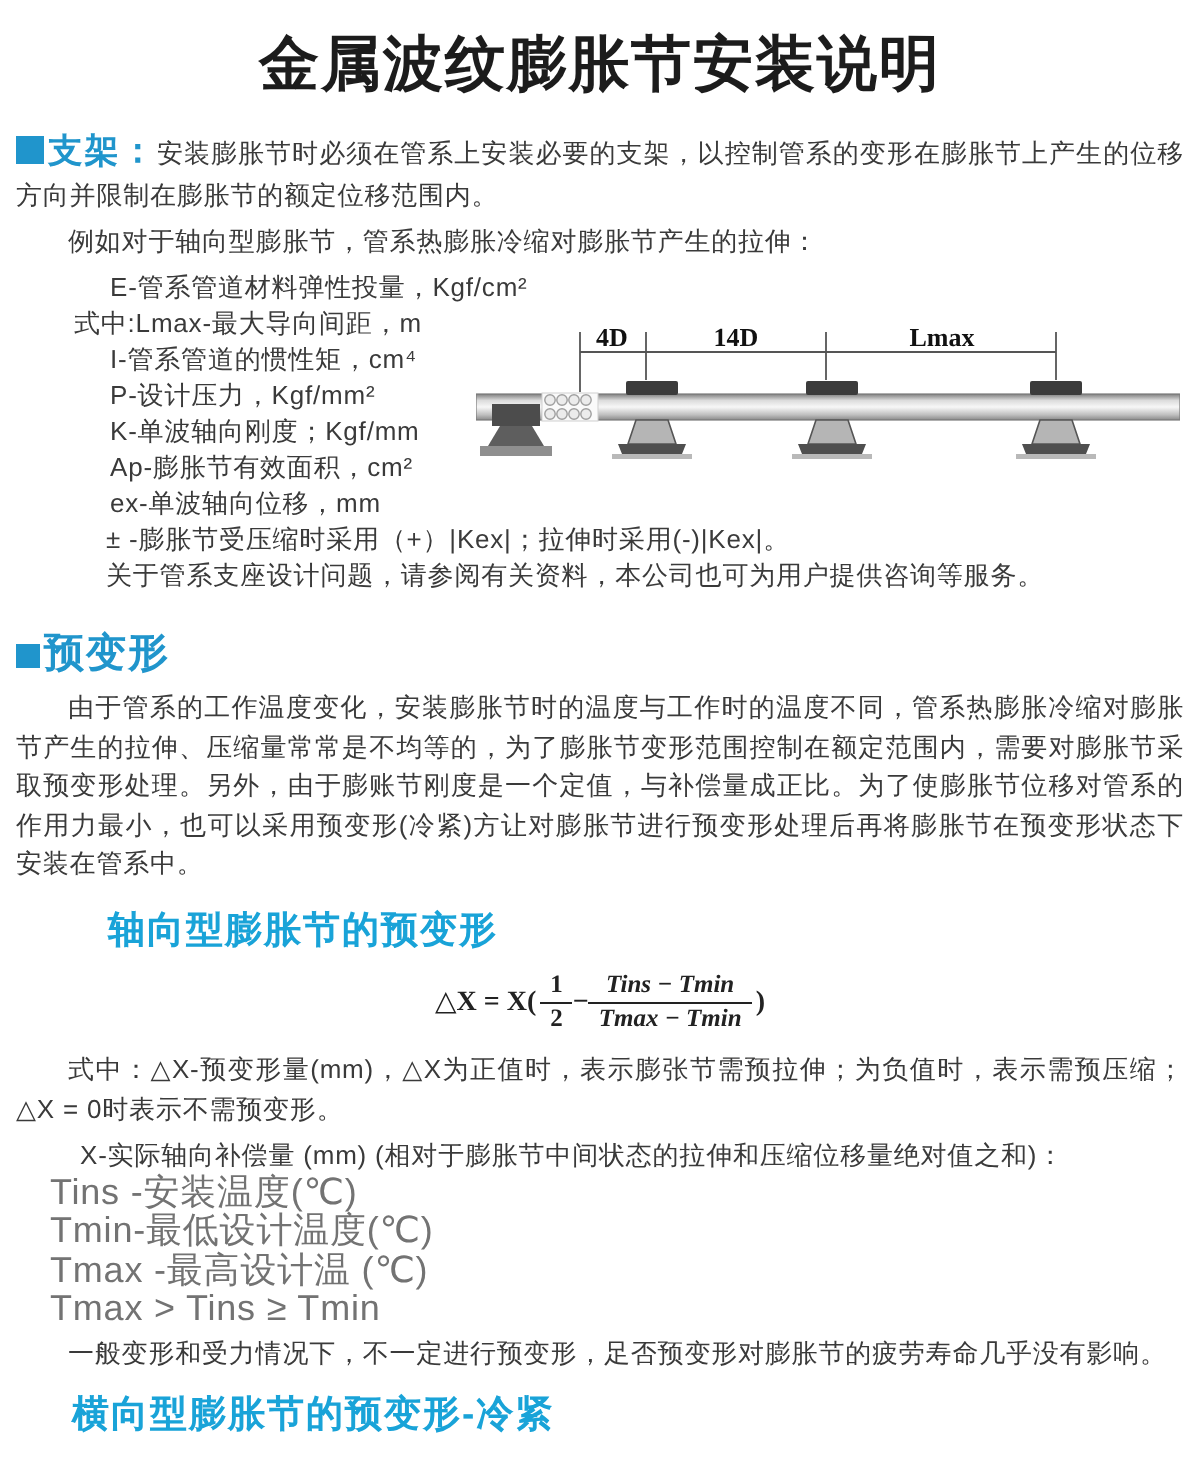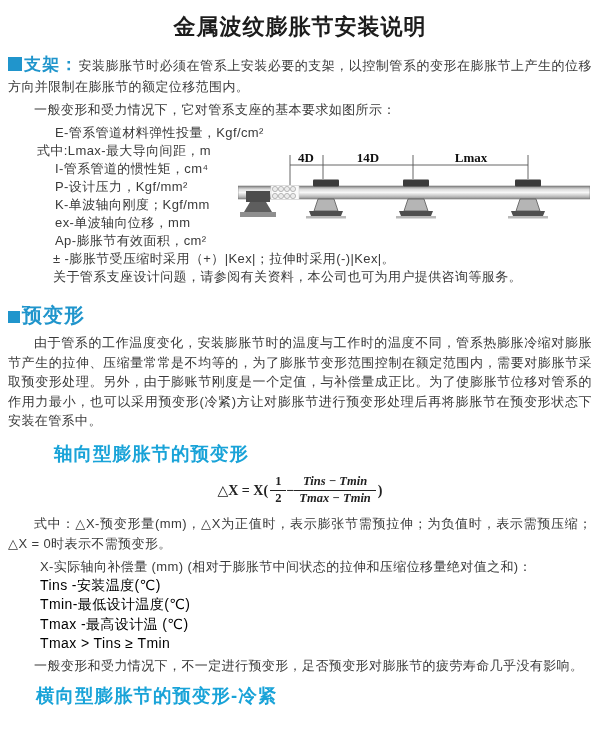--- a/index.html
+++ b/index.html
@@ -3,21 +3,21 @@
 <meta charset="utf-8">
 <style>
   * { margin:0; padding:0; box-sizing:border-box; }
   html,body { background:#fff; }
   .page {
     width:600px; height:737px; margin:0 auto; background:#ffffff;
     font-family:"Liberation Sans","DejaVu Sans",sans-serif;
     color:#333; overflow:hidden; position:relative;
   }
   .title {
-    padding-top:12px; text-align:center; font-size:22px; font-weight:bold;
+    padding-top:12px; text-align:center; font-size:30px; font-weight:bold;
     color:#1c1c1c; letter-spacing:1px;
   }
   p, .def-line { font-size:13px; letter-spacing:0.4px; color:#3a3a3a; }
   .p-support { margin:12px 8px 0; line-height:21px; text-align:justify; }
   .sec-square {
     display:inline-block; width:14px; height:14px; background:#2095cc;
     vertical-align:-1px; margin-right:2px;
   }
   .sec-square.small { width:12px; height:12px; }
   .sec-heading { color:#2095cc; font-size:17px; font-weight:bold; letter-spacing:1px; }
@@ -52,46 +52,46 @@
   .p-preform { margin:2px 8px 0; line-height:19.5px; text-align:justify; text-indent:2em; }
 
   .sub-heading {
     color:#19a3d8; font-weight:bold; font-size:18.5px; letter-spacing:1px;
   }
   .h-axial { margin:10px 0 2px 54px; }
   .formula2 { margin:7px 0 5px; height:36px; }
   .formula2 .pre, .formula2 .suf { margin:10px 2px; }
   .p-shizhong { margin:3px 8px 0; line-height:20px; text-align:justify; text-indent:2em; }
   .p-xline { margin:3px 8px 0 40px; line-height:19px; }
-  .t-line { margin-left:40px; line-height:19.5px; font-size:14px; letter-spacing:0.4px; color:#000000; }
+  .t-line { margin-left:25px; line-height:19.5px; font-size:18px; letter-spacing:0.4px; color:#737373; }
   .p-note { margin:2px 8px 0; text-indent:2em; line-height:20px; }
   .h-lateral { margin:7px 0 0 36px; }
 
   svg text { font-family:"Liberation Serif","DejaVu Serif",serif; font-weight:bold; }
 </style>
 </head>
 <body>
 
 <div class="page">
 
   <div class="title">金属波纹膨胀节安装说明</div>
 
   <p class="p-support"><span class="sec-square"></span><span class="sec-heading">支架：</span><span>安装膨胀节时必须在管系上安装必要的支架，以控制管系的变形在膨胀节上产生的位移方向并限制在膨胀节的额定位移范围内。</span></p>
 
-  <p class="p-example">一般变形和受力情况下，它对管系支座的基本要求如图所示：</p>
+  <p class="p-example">例如对于轴向型膨胀节，管系热膨胀冷缩对膨胀节产生的拉伸：</p>
 
 
   <div class="defs">
     <div class="def-line def-item">E-管系管道材料弹性投量，Kgf/cm²</div>
     <div class="def-line def-lead">式中:Lmax-最大导向间距，m</div>
     <div class="def-line def-item">I-管系管道的惯性矩，cm⁴</div>
     <div class="def-line def-item">P-设计压力，Kgf/mm²</div>
     <div class="def-line def-item">K-单波轴向刚度；Kgf/mm</div>
+    <div class="def-line def-item">Ap-膨胀节有效面积，cm²</div>
     <div class="def-line def-item">ex-单波轴向位移，mm</div>
-    <div class="def-line def-item">Ap-膨胀节有效面积，cm²</div>
     <div class="def-line def-pm">± -膨胀节受压缩时采用（+）|Kex|；拉伸时采用(-)|Kex|。</div>
     <div class="def-line def-consult">关于管系支座设计问题，请参阅有关资料，本公司也可为用户提供咨询等服务。</div>
 
     <svg class="diagram" viewBox="0 0 352 80">
       <defs>
         <linearGradient id="pg" x1="0" y1="0" x2="0" y2="1">
           <stop offset="0" stop-color="#7f7f7f"></stop>
           <stop offset="0.25" stop-color="#dcdcdc"></stop>
           <stop offset="0.5" stop-color="#f7f7f7"></stop>
           <stop offset="0.8" stop-color="#bfbfbf"></stop>

